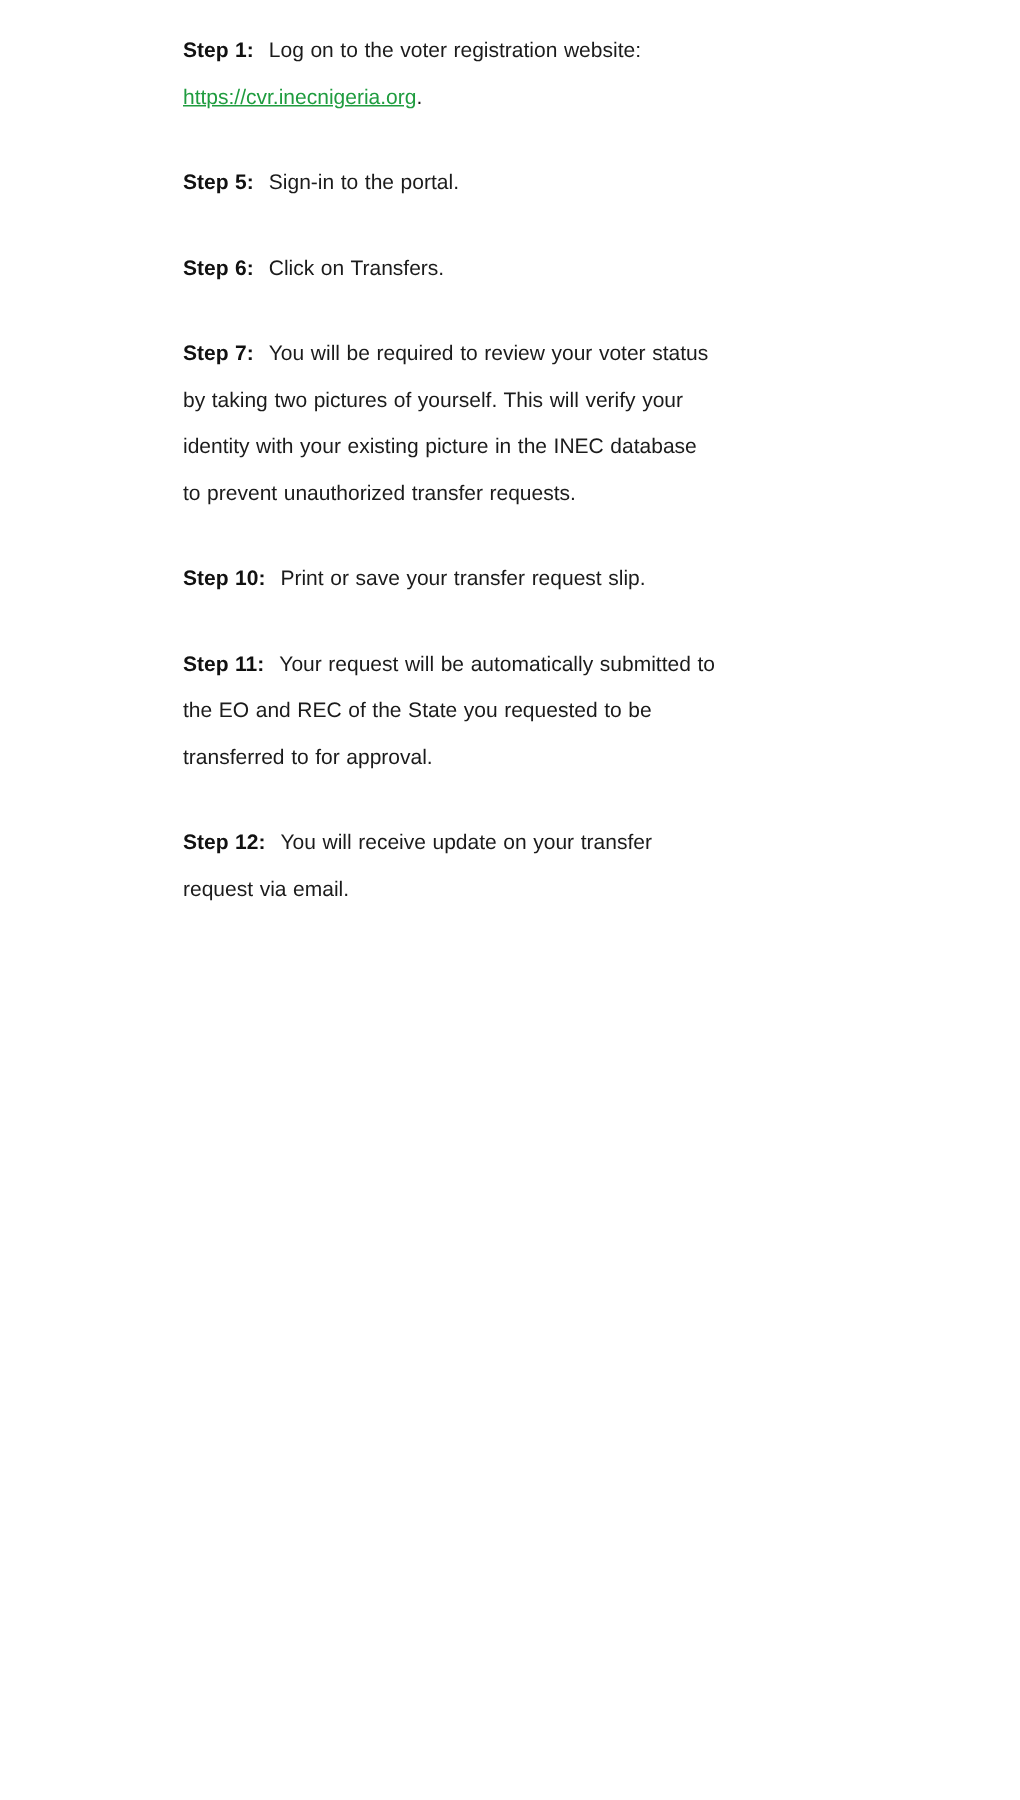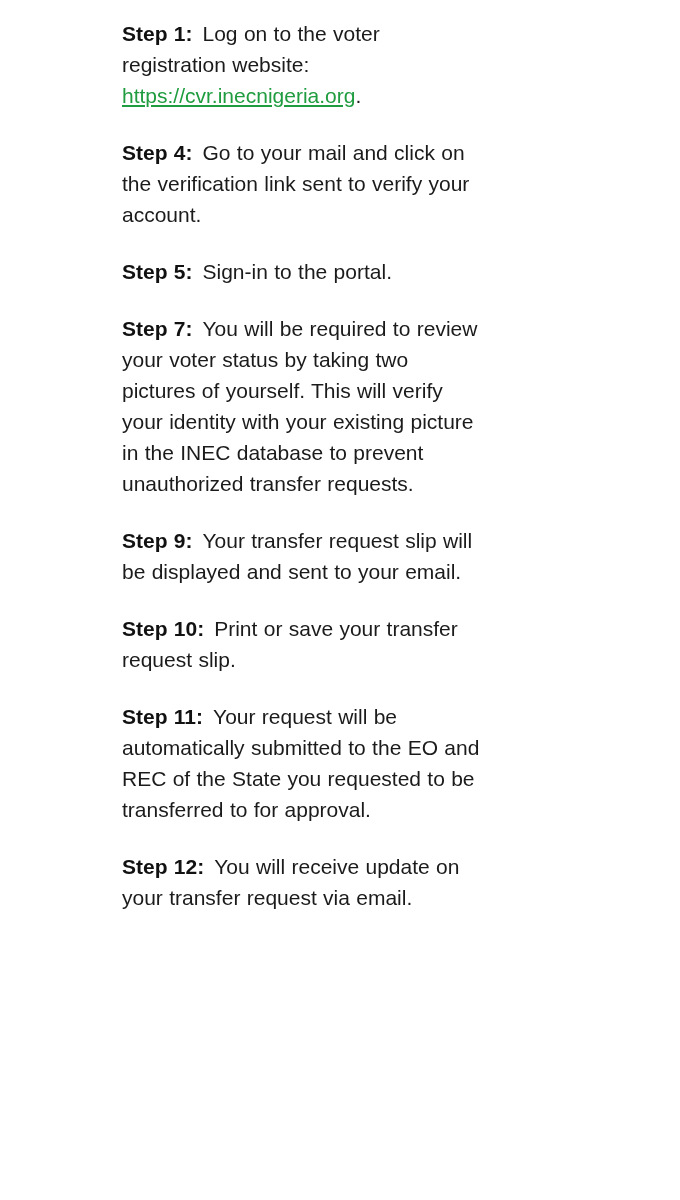--- a/index.html
+++ b/index.html
@@ -15,21 +15,21 @@
   }
   .page {
     width: 680px;
     min-height: 1200px;
     box-sizing: border-box;
     padding: 18px 200px 20px 122px;
     background: #ffffff;
   }
   .step {
     margin: 0 0 26px 0;
-    font-size: 21px;
+    font-size: 14px;
     line-height: 31px;
     color: #1b1b1b;
     text-align: left;
     word-spacing: 0.5px;
   }
   .step:last-child {
     margin-bottom: 0;
   }
   .step-label {
     font-weight: bold;
@@ -52,37 +52,34 @@
 <body>
 
 <div class="page">
 
   <p class="step">
     <span class="step-label">Step 1:</span><span class="step-text">Log on to the voter registration website: </span><a class="link" href="#">https://cvr.inecnigeria.org</a><span class="step-text">.</span>
   </p>
 
 
 
-  <p class="step">
-    <span class="step-label">Step 4:</span><span class="step-text">Go to your mail and click on the verification link sent to verify your account.</span>
-  </p>
 
   <p class="step">
     <span class="step-label">Step 5:</span><span class="step-text">Sign-in to the portal.</span>
   </p>
 
+  <p class="step">
+    <span class="step-label">Step 6:</span><span class="step-text">Click on Transfers.</span>
+  </p>
 
   <p class="step">
     <span class="step-label">Step 7:</span><span class="step-text">You will be required to review your voter status by taking two pictures of yourself. This will verify your identity with your existing picture in the INEC database to prevent unauthorized transfer requests.</span>
   </p>
 
 
-  <p class="step">
-    <span class="step-label">Step 9:</span><span class="step-text">Your transfer request slip will be displayed and sent to your email.</span>
-  </p>
 
   <p class="step">
     <span class="step-label">Step 10:</span><span class="step-text">Print or save your transfer request slip.</span>
   </p>
 
   <p class="step">
     <span class="step-label">Step 11:</span><span class="step-text">Your request will be automatically submitted to the EO and REC of the State you requested to be transferred to for approval.</span>
   </p>
 
   <p class="step">

